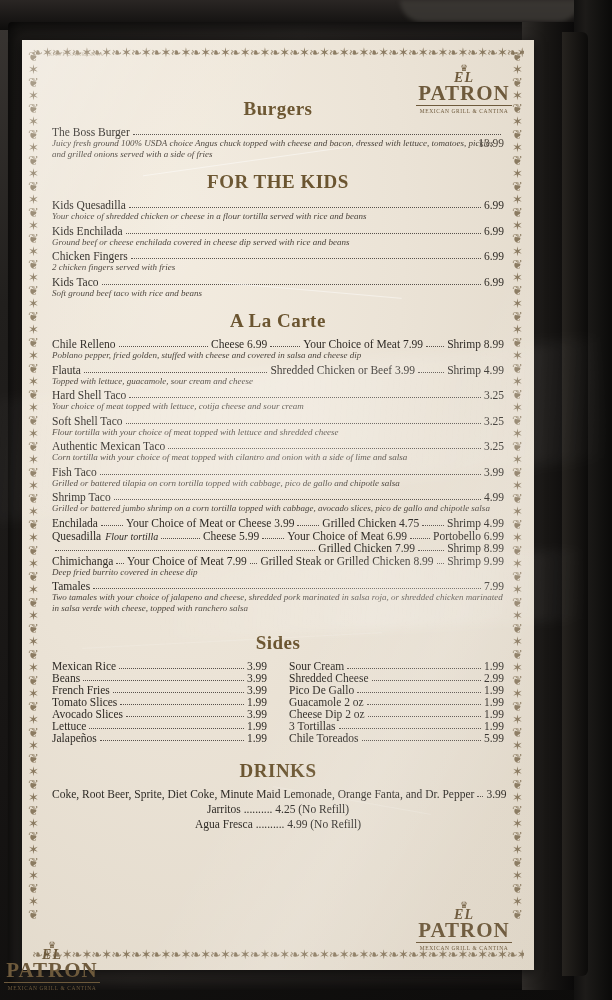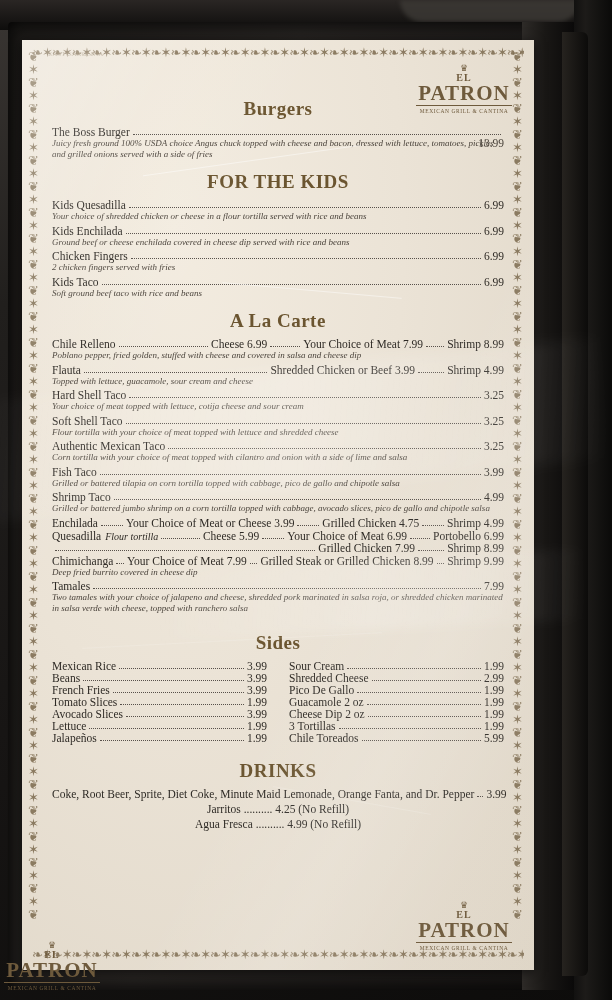--- a/index.html
+++ b/index.html
@@ -83,21 +83,21 @@
   }
   .orn-left{left:6px;top:10px;width:16px;height:910px;overflow:hidden;}
   .orn-right{right:6px;top:10px;width:16px;height:910px;overflow:hidden;}
   .orn-top{left:10px;top:6px;width:492px;height:16px;overflow:hidden;}
   .orn-bottom{left:10px;bottom:6px;width:492px;height:16px;overflow:hidden;}
   .orn-v span{display:block;}
   
   .logo{
     position:absolute;text-align:center;color:#6e5a3c;
   }
-  .logo .el{font-size:10px;letter-spacing:1px;line-height:10px;font-weight:bold;}
+  .logo .el{font-size:14px;letter-spacing:1px;line-height:10px;font-weight:bold;font-style:italic;}
   .logo .patron{font-size:21px;font-weight:bold;letter-spacing:1px;line-height:21px;
     font-family:"Liberation Serif", serif;}
   .logo .sub{font-size:5.5px;letter-spacing:.6px;line-height:8px;border-top:1px solid #6e5a3c;padding-top:1px;margin-top:1px;}
   .logo .crown{font-size:9px;line-height:9px;color:#6e5a3c;}
   #logo-top{right:22px;top:24px;width:96px;}
   #logo-bottom{right:22px;bottom:18px;width:96px;}
   #logo-bl{left:10px;bottom:14px;width:96px;}
   .faint-top{
     position:absolute;left:26px;top:10px;width:120px;color:#9c8c74;font-size:7px;opacity:.6;
   }

